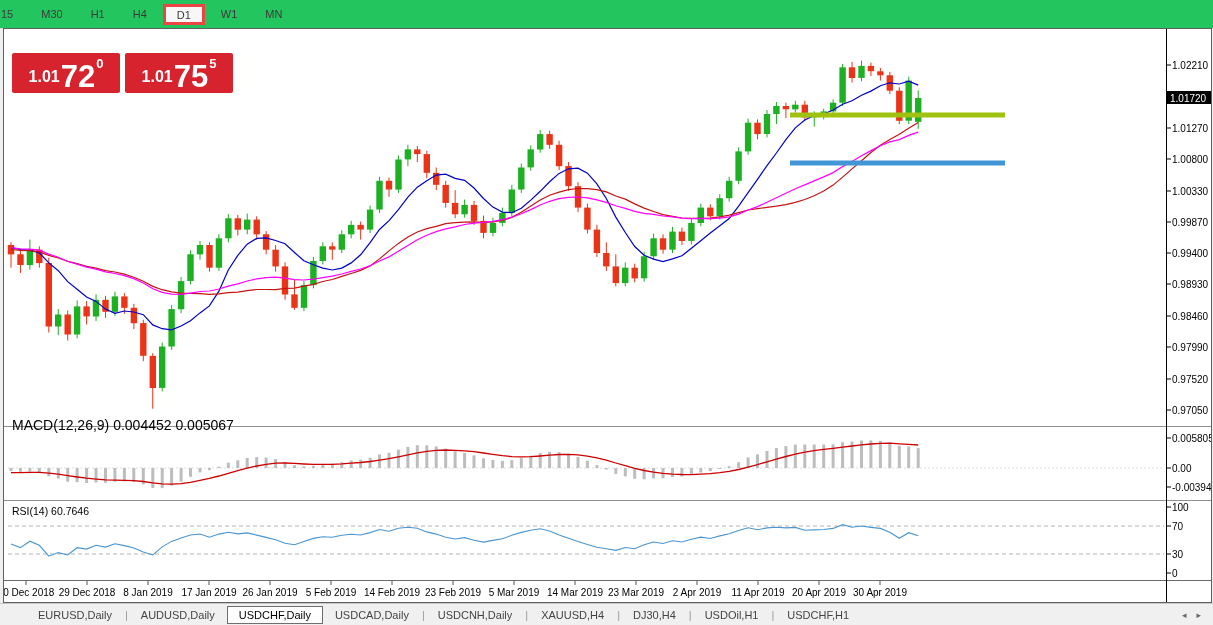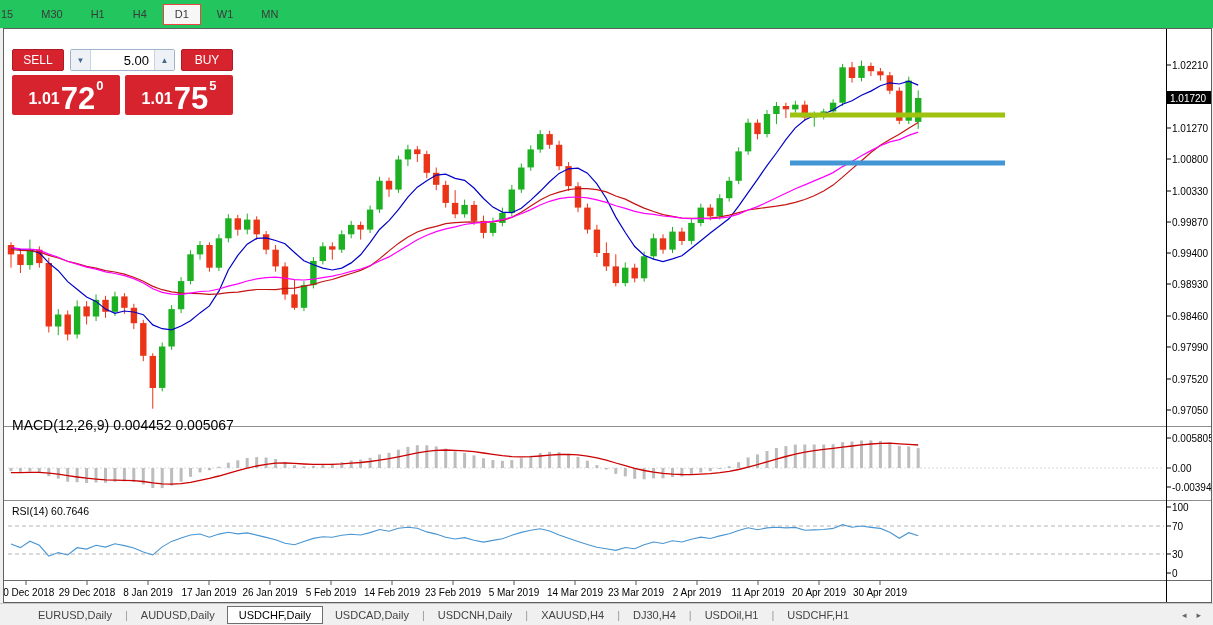--- a/index.html
+++ b/index.html
@@ -4,21 +4,21 @@
 <style>
   html,body{margin:0;padding:0}
   body{width:1213px;height:625px;background:#f0f0f0;position:relative;overflow:hidden;
        font-family:"Liberation Sans",sans-serif;-webkit-font-smoothing:antialiased}
   
   .toolbar{position:absolute;left:0;top:0;width:100%;height:28px;display:flex;align-items:center;
            background:#22c55e;border-bottom:1px solid #dcdcdc}
   .tf{height:21px;padding:2px 11px;margin:0 2px;background:transparent;border:1px solid transparent;
       font-size:11px;color:#3a3a3a;font-family:inherit}
   .tf:first-child{margin-left:-4px;padding-left:4px}
-  .tf.active{background:#f7f7f7;border:1px solid #ef4444}
+  .tf.active{background:#f7f7f7;border:3px solid #ef4444}
   
   .chart-window{position:absolute;left:3px;top:28px;width:1207px;height:573px;background:#fff;
                 border:1px solid #5f5f5f}
   .chart-window svg{position:absolute;left:0;top:0}
   svg text{font-family:"Liberation Sans",sans-serif}
   .chart-title{position:absolute;left:9px;top:4px;font-size:11px;font-weight:bold;color:#000;z-index:4}
   .marker{font-size:8px;margin-right:5px;vertical-align:1px}
   .macd-label{position:absolute;left:8px;top:388px;font-size:14px;color:#000;z-index:4}
   .rsi-label{position:absolute;left:8px;top:476px;font-size:10.5px;color:#000;z-index:4}
   
@@ -448,29 +448,20 @@
         <text x="880" y="596" font-size="10" fill="#000" text-anchor="middle">30 Apr 2019</text>
       </g>
       <line x1="1166.5" y1="29" x2="1166.5" y2="602" stroke="#000"></line>
     </svg>
 
 
   <div class="macd-label">MACD(12,26,9) 0.004452 0.005067</div>
   <div class="rsi-label">RSI(14) 60.7646</div>
 
   <div class="trade-panel">
-    <div class="tp-row1">
-      <button class="btn-sell">SELL</button>
-      <div class="vol-box">
-        <button class="vol-btn">▼</button>
-        <input class="vol-input" value="5.00" style="">
-        <button class="vol-btn up">▲</button>
-      </div>
-      <button class="btn-buy">BUY</button>
-    </div>
     <div class="tp-row2">
       <div class="px-tile">
         <span class="px-frac">1.01</span>
         <span class="px-big">72</span>
         <span class="px-sup">0</span>
       </div>
       <div class="px-tile">
         <span class="px-frac">1.01</span>
         <span class="px-big">75</span>
         <span class="px-sup">5</span>

